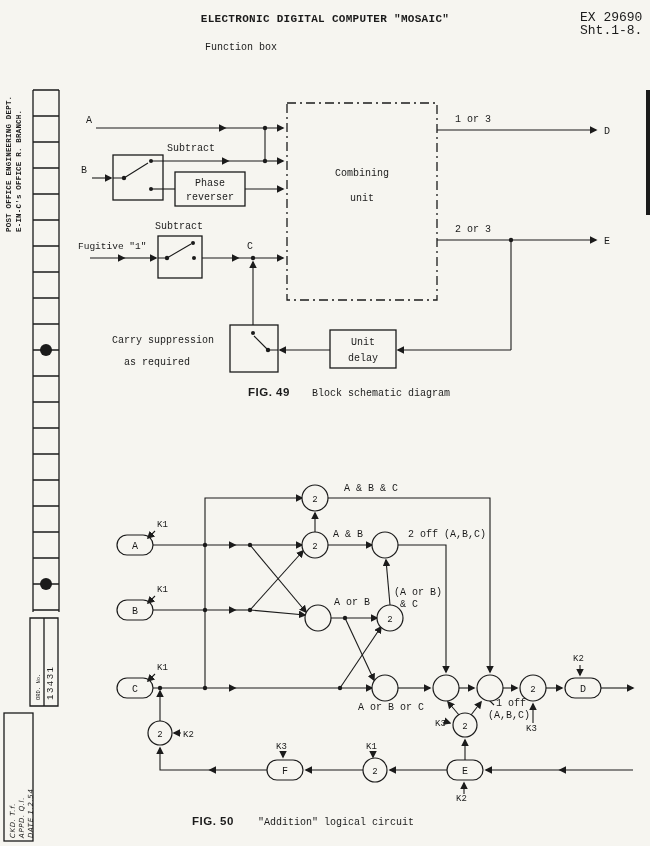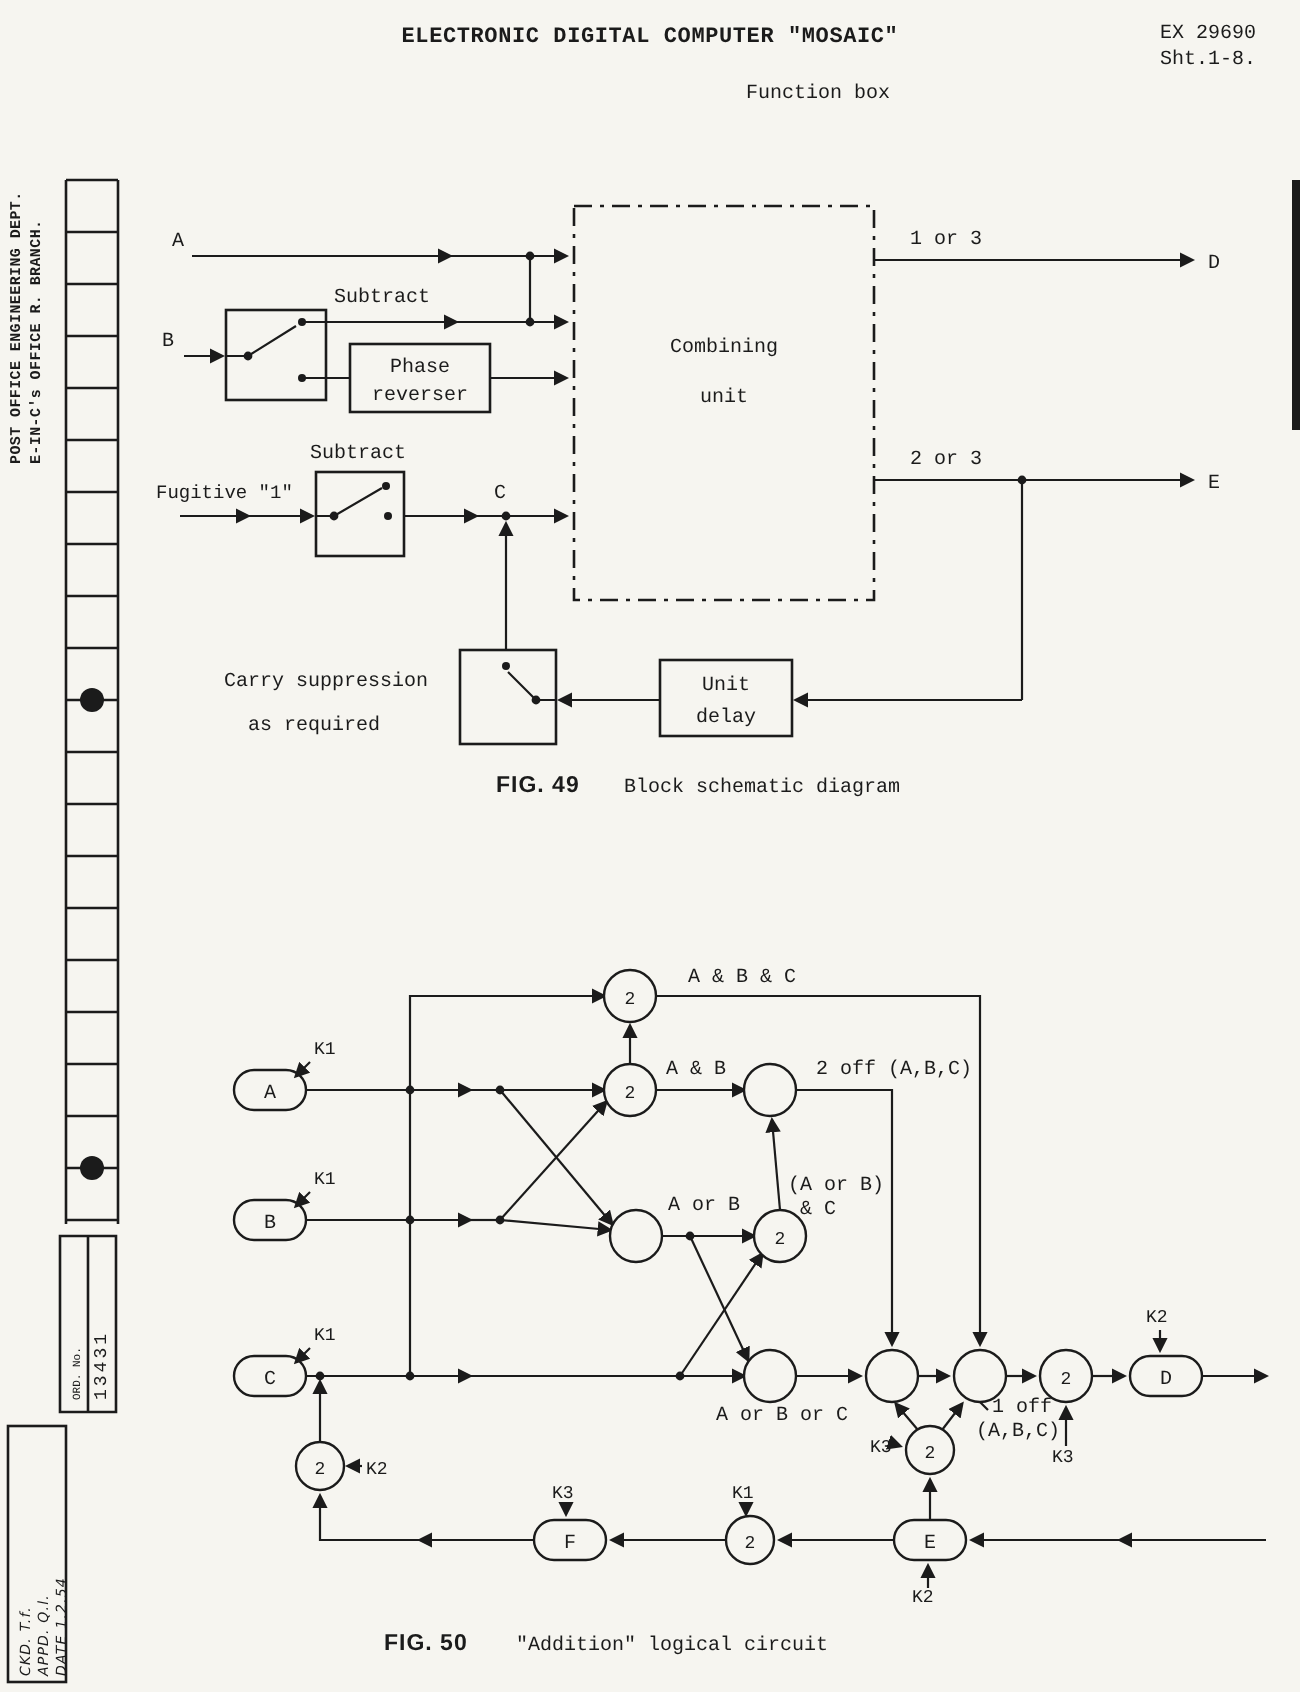--- a/index.html
+++ b/index.html
@@ -1,21 +1,21 @@
 <!DOCTYPE html>
 <html><head>
 <meta charset="utf-8">
 <style>
   html,body{margin:0;padding:0;background:#9a9a9a;}
   .page{position:relative;width:650px;height:846px;margin:0 auto;background:#f6f5f0;overflow:hidden;
         font-family:"Liberation Mono",monospace;color:#1b1b1b;}
   .hdr-title{position:absolute;left:95px;top:13px;width:460px;text-align:center;
              font-size:11px;font-weight:bold;letter-spacing:.3px;}
-  .hdr-ref{position:absolute;left:580px;top:11px;font-size:10px;line-height:13px;white-space:nowrap;}
-  .hdr-sub{position:absolute;left:205px;top:42px;width:240px;text-align:right;font-size:10px;}
+  .hdr-ref{position:absolute;left:580px;top:11px;font-size:13px;line-height:13px;white-space:nowrap;}
+  .hdr-sub{position:absolute;left:205px;top:42px;width:240px;text-align:left;font-size:10px;}
   .vtext{position:absolute;transform-origin:left top;transform:rotate(-90deg);white-space:nowrap;}
   .dept{font-size:7.5px;font-weight:bold;letter-spacing:.2px;}
   .sign{font-size:7px;font-style:italic;font-family:"DejaVu Sans",sans-serif;letter-spacing:.6px;}
   .ordnum{font-size:9px;letter-spacing:1.5px;}
   .ordlab{font-size:5.5px;}
   svg.layer{position:absolute;left:0;top:0;}
   svg text{fill:#1b1b1b;font-family:"Liberation Mono",monospace;}
   .t10{font-size:10px;} .t95{font-size:9.5px;} .t9{font-size:9px;}
   .tm{text-anchor:middle;}
   .cap{font-family:"Liberation Sans",sans-serif;font-weight:bold;font-size:11.5px;letter-spacing:.5px;}

